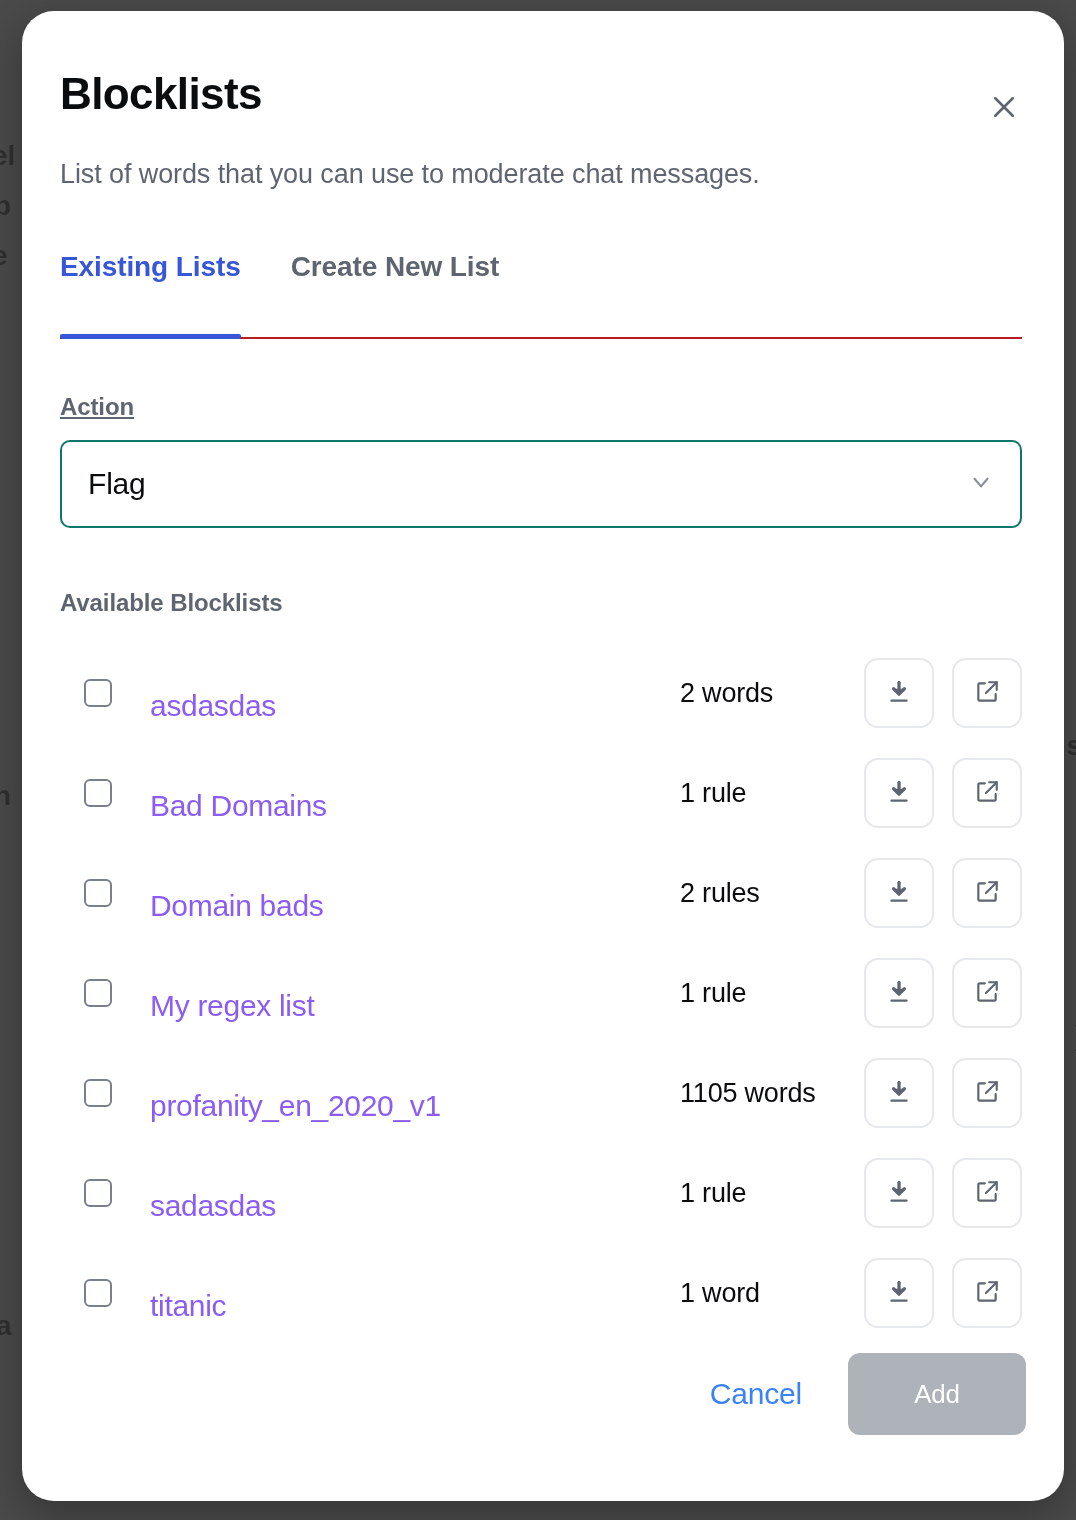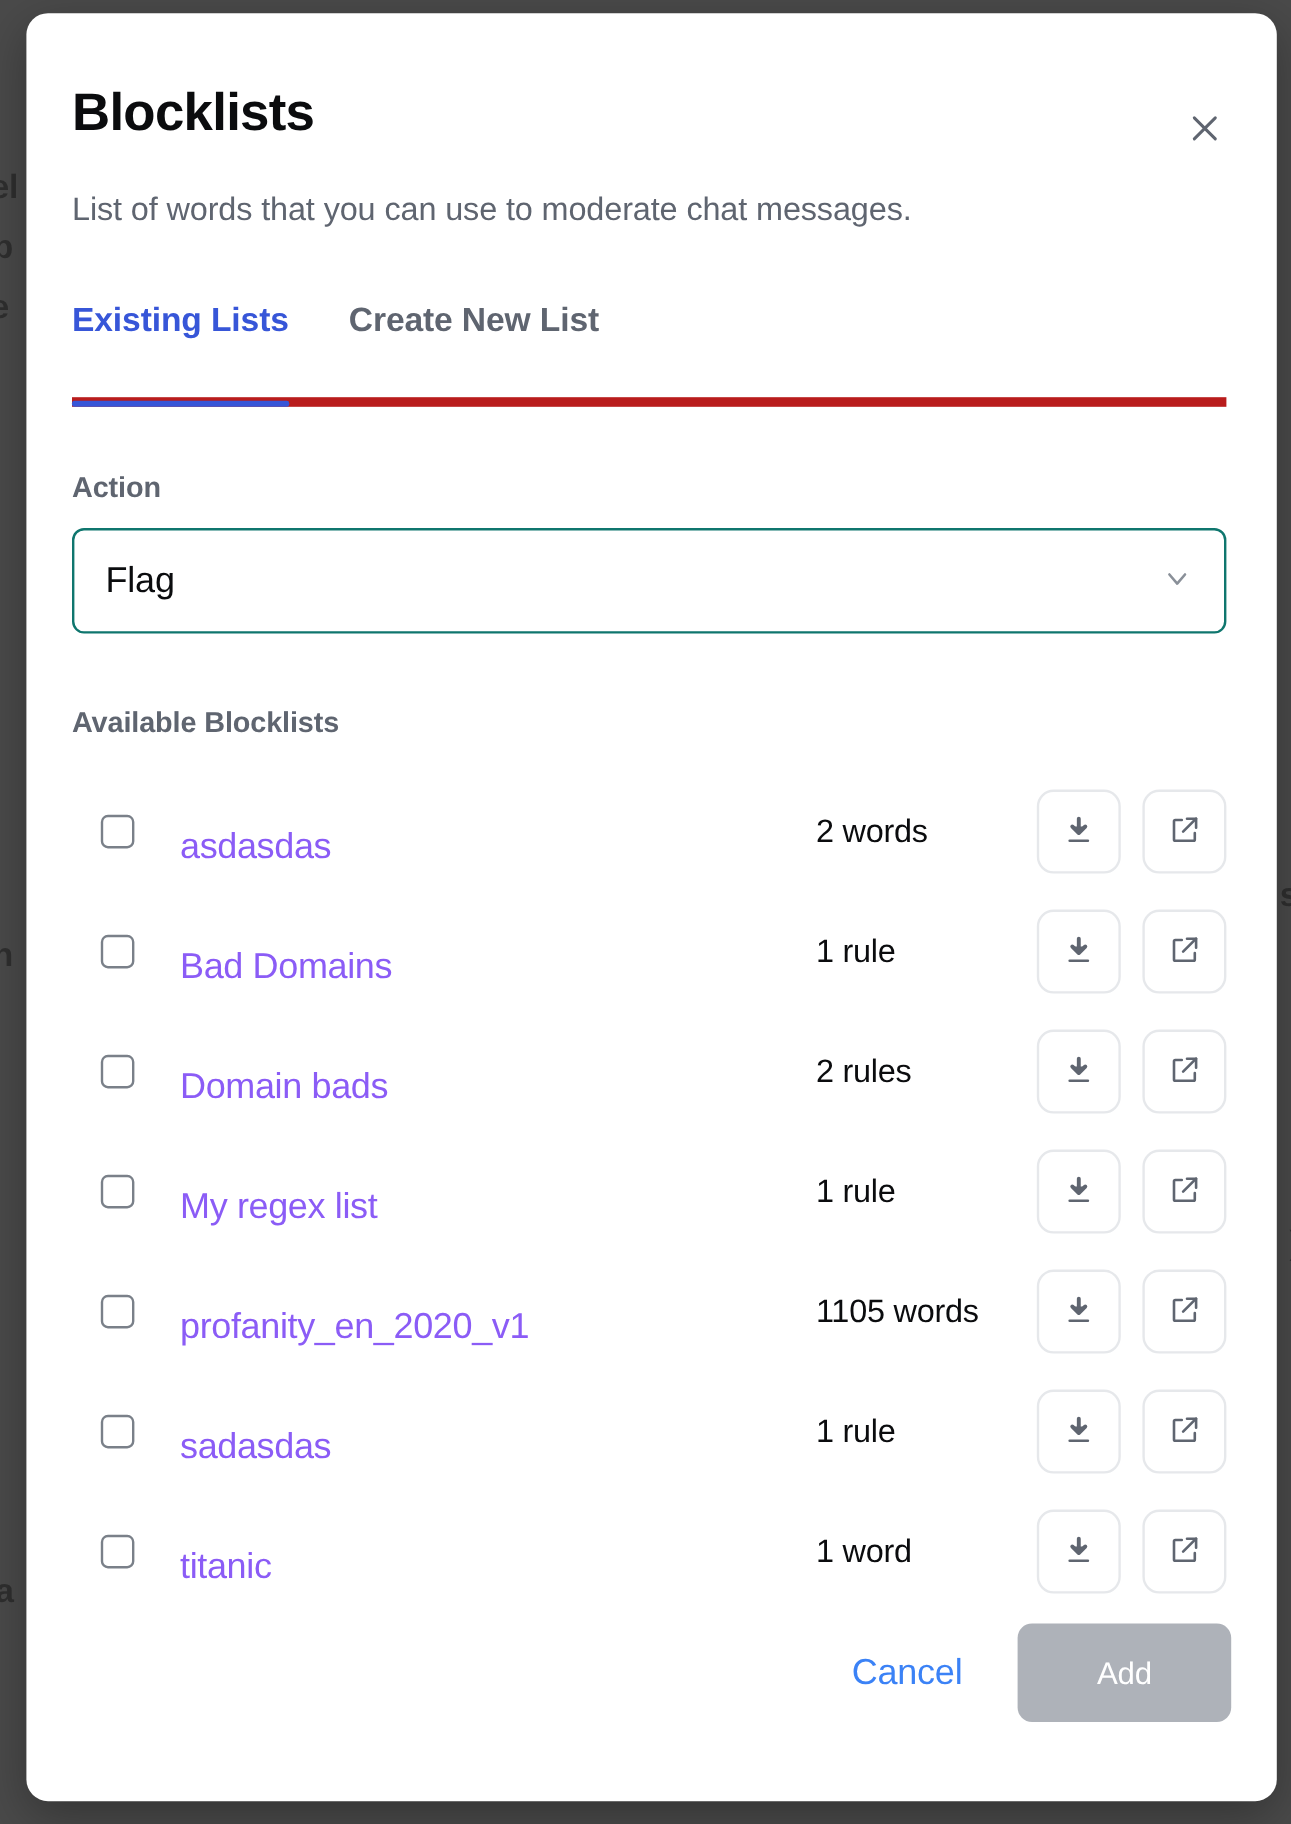--- a/index.html
+++ b/index.html
@@ -40,21 +40,21 @@
   }
 
   
   .modal {
     position: absolute;
     left: 22px;
     top: 11px;
     width: 1042px;
     height: 1490px;
     background: #ffffff;
-    border-radius: 18px;
+    border-radius: 32px;
     box-shadow: 0 12px 40px rgba(0,0,0,0.30);
     overflow: hidden;
   }
 
   .modal-inner {
     position: relative;
     height: 100%;
     padding: 0 38px;
   }
 
@@ -92,21 +92,21 @@
     letter-spacing: -0.1px;
   }
 
   
   .tabs {
     position: absolute;
     left: 38px;
     top: 240px;
     width: 962px;
     height: 88px;
-    border-bottom: 8px solid #b91c1c;
+    border-bottom: 2px solid #b91c1c;
     display: flex;
     align-items: flex-start;
   }
   .tab {
     font-size: 28px;
     font-weight: 600;
     letter-spacing: -0.1px;
     color: #5f6570;
     background: none;
     border: none;
@@ -132,21 +132,21 @@
 
   
   .field-label {
     position: absolute;
     left: 38px;
     font-size: 24px;
     font-weight: 700;
     color: #5f6570;
     letter-spacing: -0.1px;
   }
-  .label-action { top: 382px; }
+  .label-action { top: 382px; text-decoration: underline; }
   .label-available { top: 578px; }
 
   .select-box {
     position: absolute;
     left: 38px;
     top: 429px;
     width: 962px;
     height: 88px;
     border: 2px solid #0f766e;
     border-radius: 10px;

